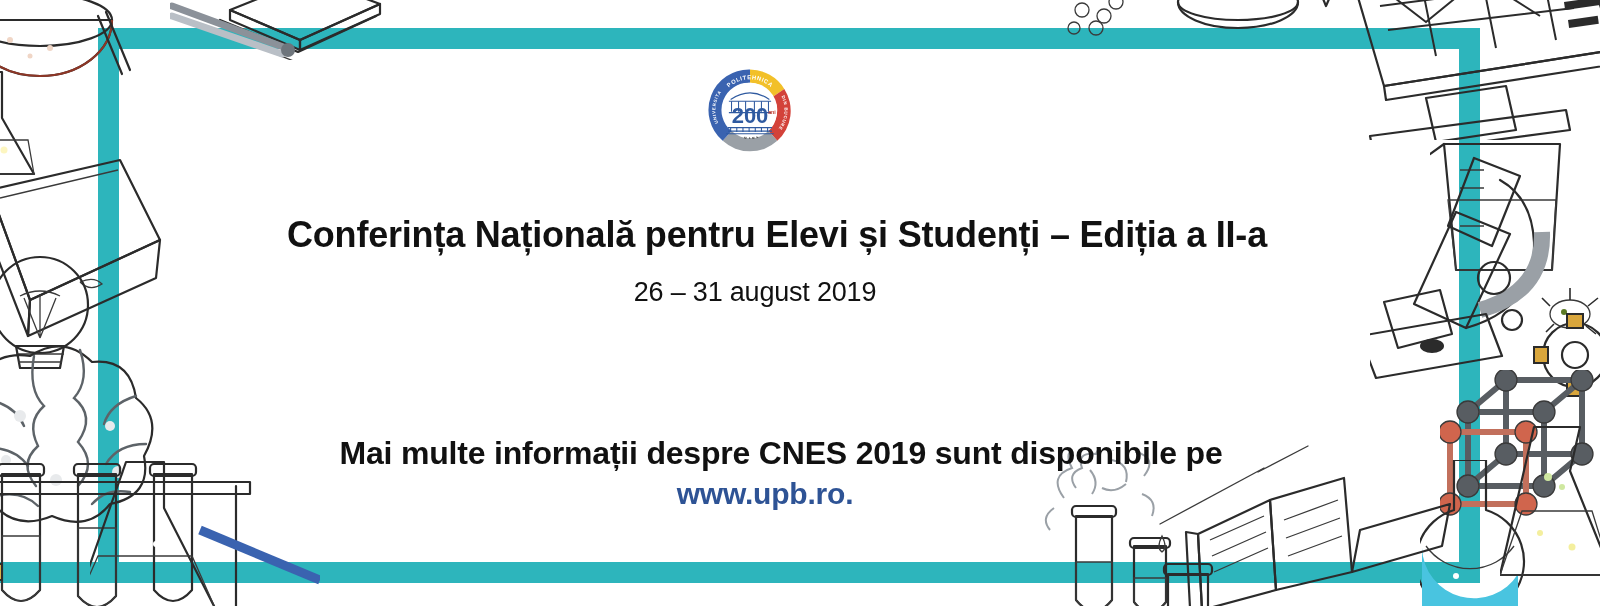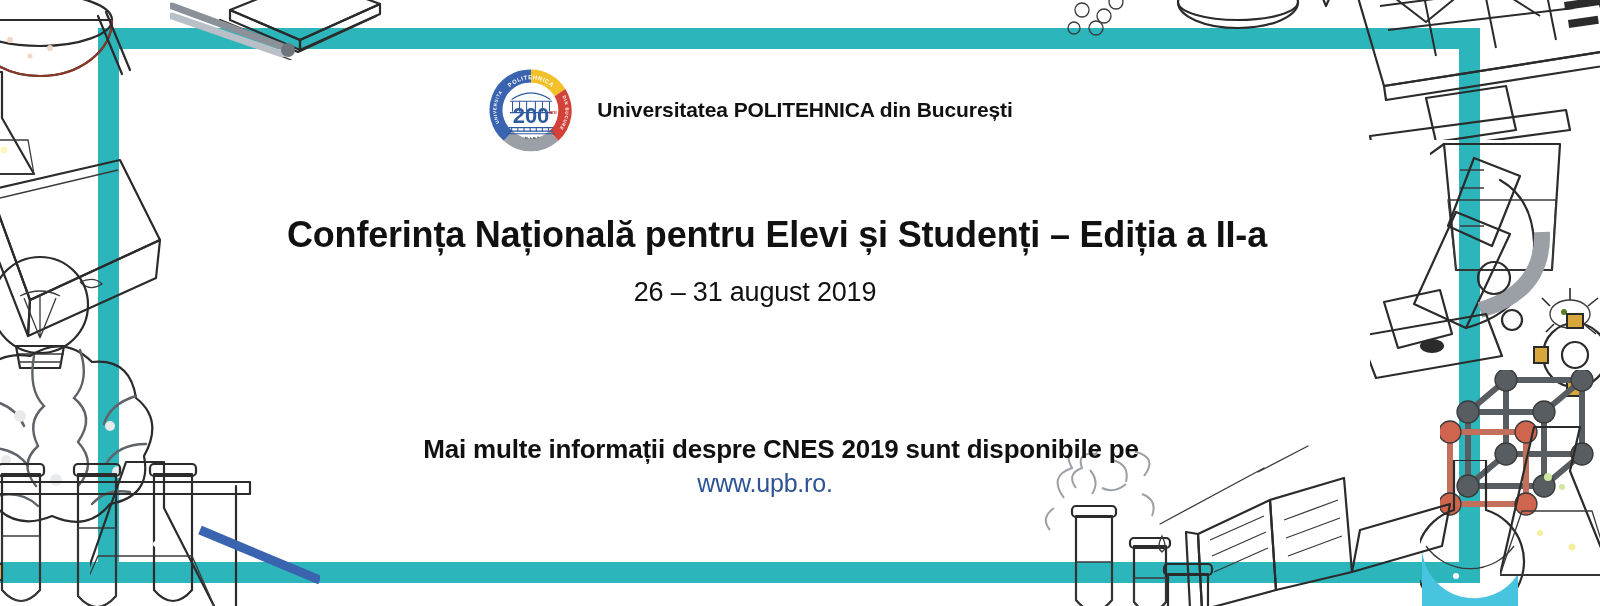--- a/index.html
+++ b/index.html
@@ -76,32 +76,32 @@
     letter-spacing: -0.2px;
   }
 
   .info-block {
     position: absolute;
     left: 0; top: 432px;
     width: 1518px;
     text-align: center;
   }
   .info-line {
-    font-size: 26px;
+    font-size: 32px;
     font-weight: bold;
     color: #111111;
     letter-spacing: -0.2px;
     line-height: 1.35;
     padding-left: 44px;
   }
   .info-link {
     display: inline-block;
     margin-top: 2px;
-    font-size: 25px;
-    font-weight: normal;
+    font-size: 30px;
+    font-weight: bold;
     color: #2E5395;
     letter-spacing: -0.2px;
     text-decoration: none;
     margin-left: 12px;
   }
 </style>
 </head>
 <body>
 
 <div id="poster">
@@ -411,21 +411,20 @@
         <path d="M50 140 L150 140 M50 148 L150 148"></path>
         <path d="M56 140 L56 150 M70 140 L70 150 M84 140 L84 150 M98 140 L98 150
                  M112 140 L112 150 M126 140 L126 150 M140 140 L140 150"></path>
         <path d="M46 154 L154 154"></path>
       </g>
 
       <text x="100" y="130" text-anchor="middle" font-family="Liberation Sans, sans-serif" font-size="50" font-weight="bold" fill="#2f5aa0">200</text>
       <text x="150" y="108" text-anchor="middle" font-family="Liberation Sans, sans-serif" font-size="12" font-weight="bold" fill="#c0392b">ani</text>
     </svg>
 
-    <div class="org-name">Universitatea POLITEHNICA din București</div>
   </div>
 
   <div class="title-block">
     <h1 class="conf-title">Conferința Națională pentru Elevi și Studenți – Ediția a II-a</h1>
     <div class="conf-dates">26 – 31 august 2019</div>
   </div>
 
   <div class="info-block">
     <div class="info-line">Mai multe informații despre CNES 2019 sunt disponibile pe</div>
     <a class="info-link" href="#">www.upb.ro.</a>

